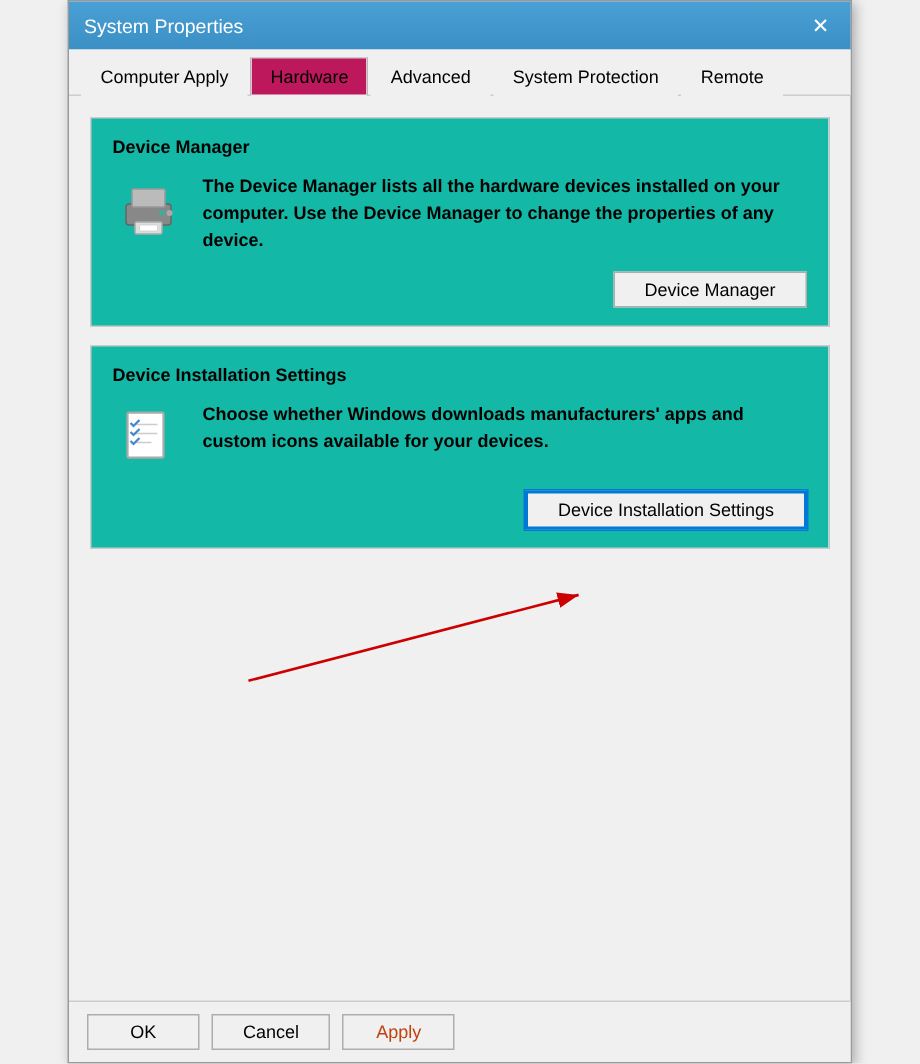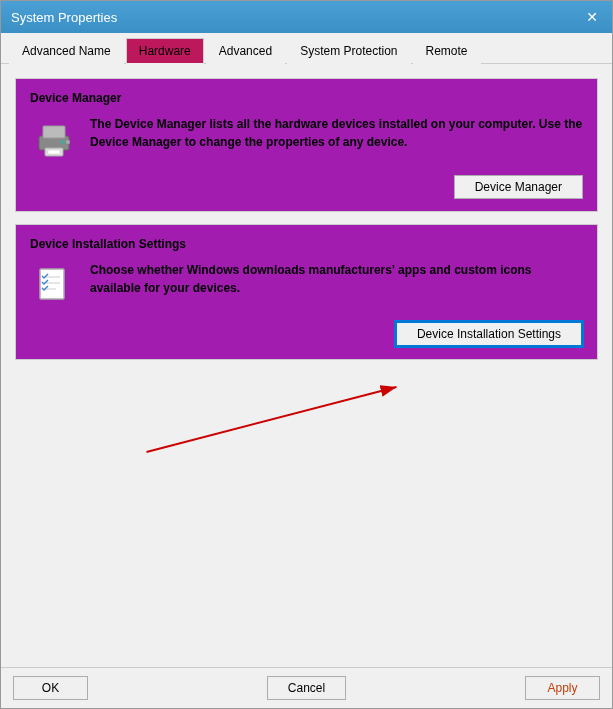--- a/index.html
+++ b/index.html
@@ -8,21 +8,21 @@
       font-size: 12px;
       background: #f0f0f0;
       display: flex;
       align-items: center;
       justify-content: center;
       width: 613px;
       height: 709px;
       overflow: hidden;
     }
     .window {
-      width: 613px;
+      width: 523px;
       height: 709px;
       background: #f0f0f0;
       border: 1px solid #999;
       box-shadow: 2px 2px 8px rgba(0,0,0,0.3);
       display: flex;
       flex-direction: column;
     }
     .title-bar {
       background: linear-gradient(to bottom, #4a9fd4, #3a8fc4);
       color: white;
@@ -73,21 +73,21 @@
       z-index: 1;
       text-align: center;
     }
     .content {
       flex: 1;
       padding: 14px;
       overflow: auto;
     }
     .section {
       border: 1px solid #ccc;
-      background: #a21caf;
+      background: #14b8a6;
       margin-bottom: 12px;
       padding: 12px 14px;
     }
     .section-title {
       font-size: 12px;
       font-weight: 600;
       margin-bottom: 10px;
       color: #000;
     }
     .section-body {
@@ -127,21 +127,21 @@
       text-align: center;
     }
     .win-button.focused {
       border: 2px solid #0078d7;
       outline: 1px solid #0078d7;
     }
     .bottom-bar {
       border-top: 1px solid #ccc;
       padding: 8px 12px;
       display: flex;
-      justify-content: space-between;
+      justify-content: flex-start;
       gap: 8px;
       background: #f0f0f0;
       flex-shrink: 0;
     }
     .bottom-bar .win-button {
       min-width: 75px;
     }
     .win-button.disabled {
       color: #c2410c;
       cursor: default;
@@ -174,21 +174,21 @@
 <body>
 
 <div class="window">
 
   <div class="title-bar">
     <span class="title-bar-text">System Properties</span>
     <div class="title-bar-close">✕</div>
   </div>
 
   <div class="tab-bar">
-    <div class="tab">Advanced Name</div>
+    <div class="tab">Computer Apply</div>
     <div class="tab active">Hardware</div>
     <div class="tab">Advanced</div>
     <div class="tab">System Protection</div>
     <div class="tab">Remote</div>
   </div>
 
   <div class="content">
 
     <div class="section">
       <div class="section-title">Device Manager</div>

